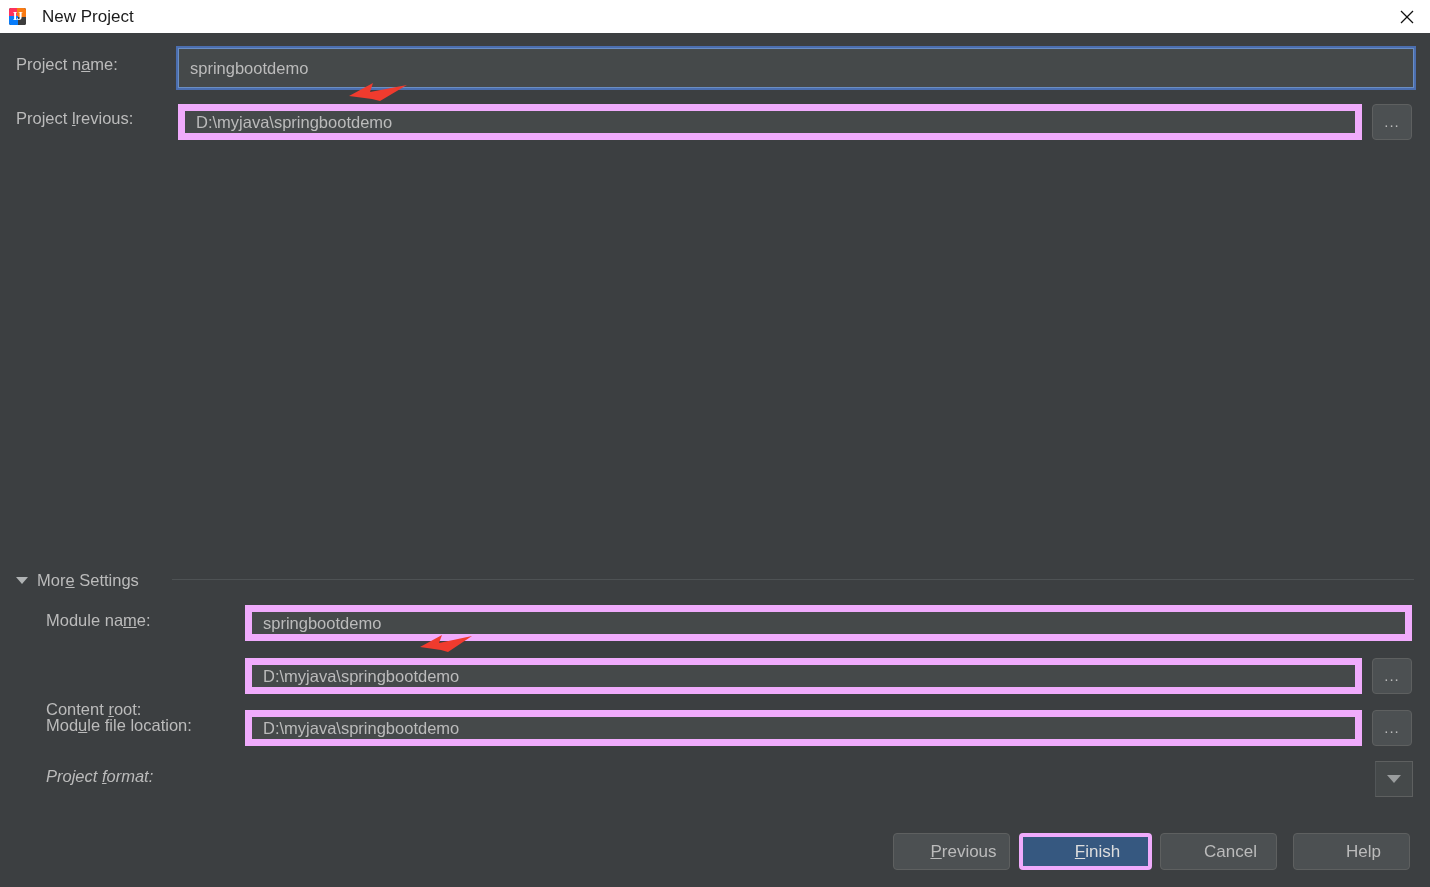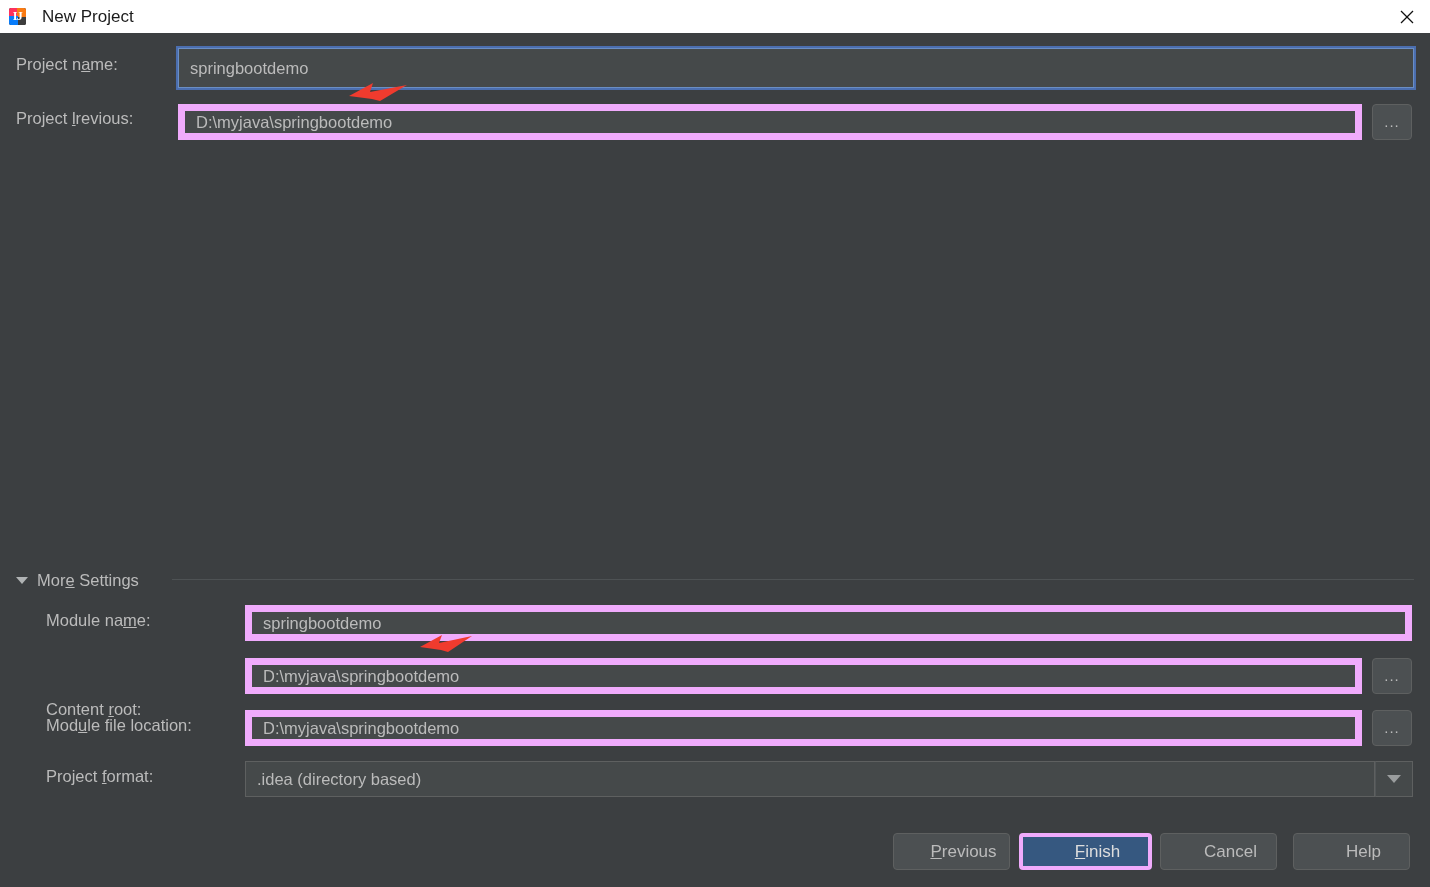--- a/index.html
+++ b/index.html
@@ -231,25 +231,22 @@
   <div style="position:absolute;left:46px;top:683px;">
     <span class="label"><span>Mod</span><u>u</u><span>le file location:</span></span>
   </div>
   <div class="field" style="position:absolute;left:245px;top:677px;width:1117px;">
     <span>D:\myjava\springbootdemo</span>
   </div>
   <div class="browse-btn" style="position:absolute;left:1372px;top:677px;">
     <span class="dots">...</span>
   </div>
 
-  <div style="position:absolute;left:46px;top:734px;">
+  <div style="position:absolute;left:46px;top:734px;font-style:italic;">
     <span class="label"><span>Project </span><u>f</u><span>ormat:</span></span>
-  </div>
-  <div class="combo" style="position:absolute;left:245px;top:728px;width:1130px;">
-    <span>.idea (directory based)</span>
   </div>
   <div class="combo-arrow" style="position:absolute;left:1375px;top:728px;">
     <span class="tri-down"></span>
   </div>
 
   <div class="btn" style="position:absolute;left:893px;top:800px;width:117px;">
     <span><span></span><u>P</u><span>revious</span></span>
   </div>
   <div class="btn primary" style="position:absolute;left:1019px;top:800px;width:133px;">
     <span><span></span><u>F</u><span>inish</span></span>

